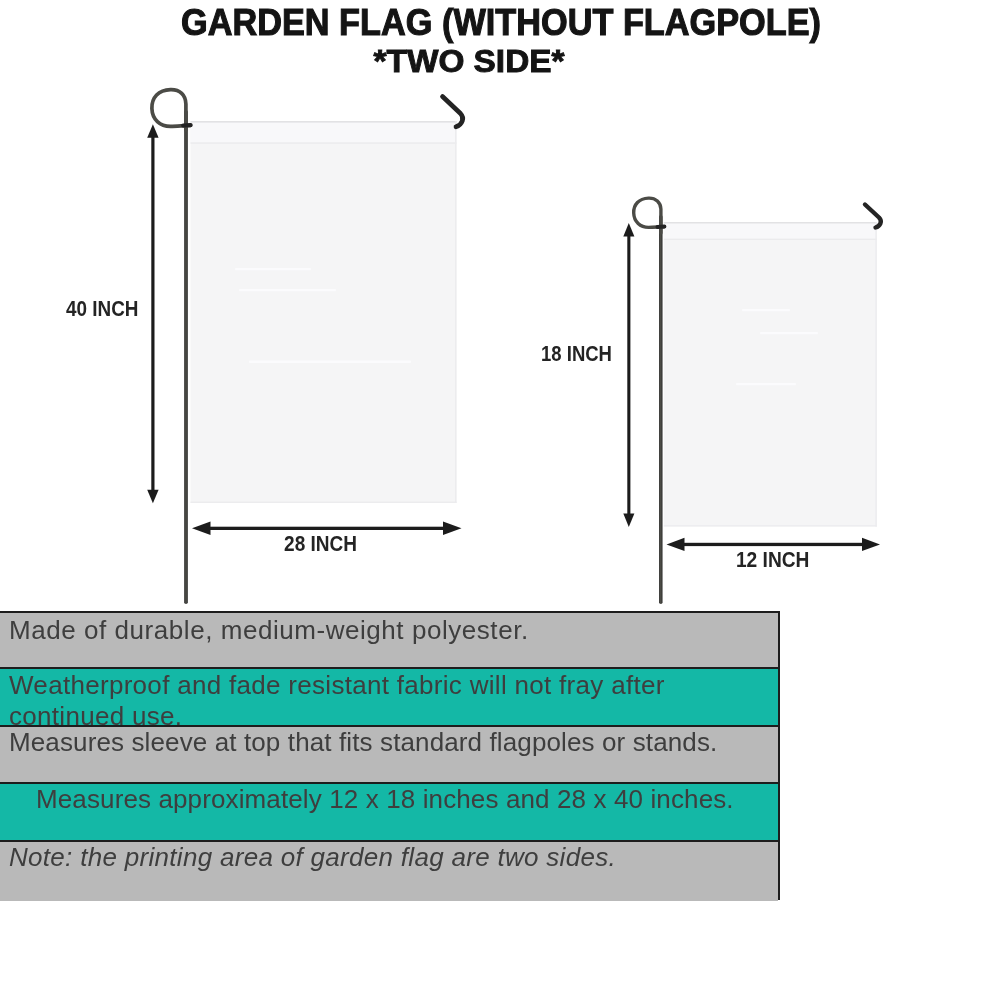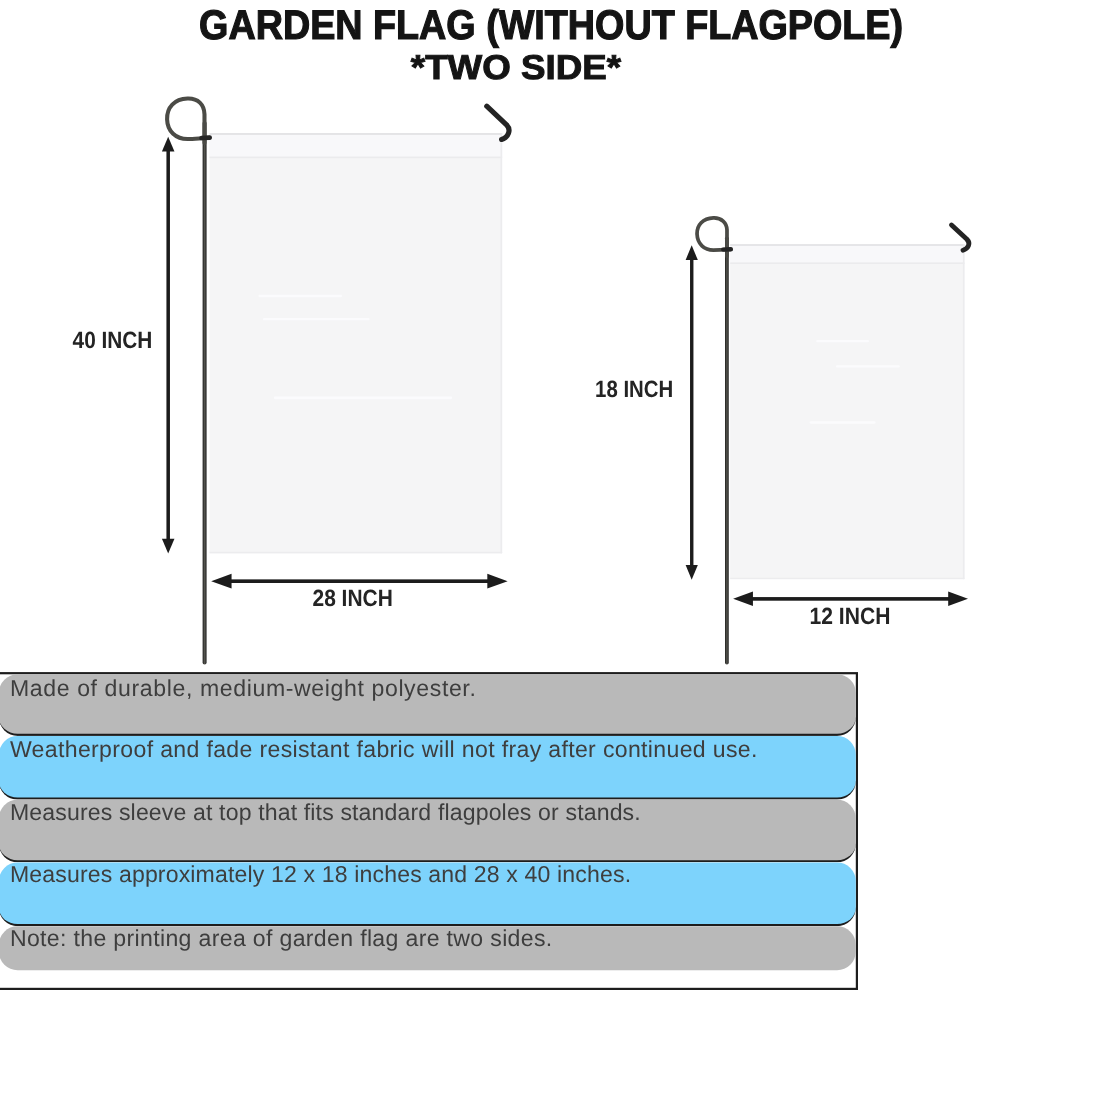--- a/index.html
+++ b/index.html
@@ -3,27 +3,27 @@
 <meta charset="utf-8">
 <style>
   html,body{margin:0;padding:0;}
   body{width:1000px;height:1000px;background:#ffffff;position:relative;overflow:hidden;
        font-family:"Liberation Sans", sans-serif;}
   svg{position:absolute;left:0;top:0;}
   .tbl{position:absolute;left:-3px;top:611px;width:779px;height:285px;
        border:2.3px solid #1d1d1d;}
   .row{position:relative;box-sizing:border-box;width:100%;height:57.6px;
        border-bottom:2.2px solid #1d1d1d;
-       font-size:21px;color:#3e3e3e;padding:2.2px 0 0 10px;letter-spacing:0.3px;border-radius:17px;}
-  .row.last{border-bottom:none;height:40px;}
+       font-size:26px;color:#3e3e3e;padding:2.2px 0 0 10px;letter-spacing:0.3px;}
+  .row.last{border-bottom:none;height:59px;font-style:italic;}
   .r1{height:56px;}.r4{height:57.8px;}
   .g{background:#b9b9b9;}
   .row span{position:relative;display:inline-block;}
-  .t1 span{top:-0.7px;letter-spacing:0.55px;} .t2 span{top:-1.5px;} .t3 span{top:-2px;letter-spacing:0.12px;} .t4 span{top:-2px;letter-spacing:0.12px;} .t5 span{top:-2.4px;}
-  .w{background:#7dd3fc;}
+  .t1 span{top:-0.7px;letter-spacing:0.55px;} .t2 span{top:-1.5px;} .t3 span{top:-2px;letter-spacing:0.12px;} .t4 span{top:-2px;letter-spacing:0.12px;margin-left:27px;} .t5 span{top:-2.4px;}
+  .w{background:#14b8a6;}
 </style>
 </head>
 <body>
 
 <svg width="1000" height="1000" viewBox="0 0 1000 1000">
   <defs>
     <linearGradient id="pole" x1="0" y1="0" x2="1" y2="0">
       <stop offset="0" stop-color="#1f1f1e"></stop>
       <stop offset="0.5" stop-color="#55554f"></stop>
       <stop offset="1" stop-color="#1f1f1e"></stop>

